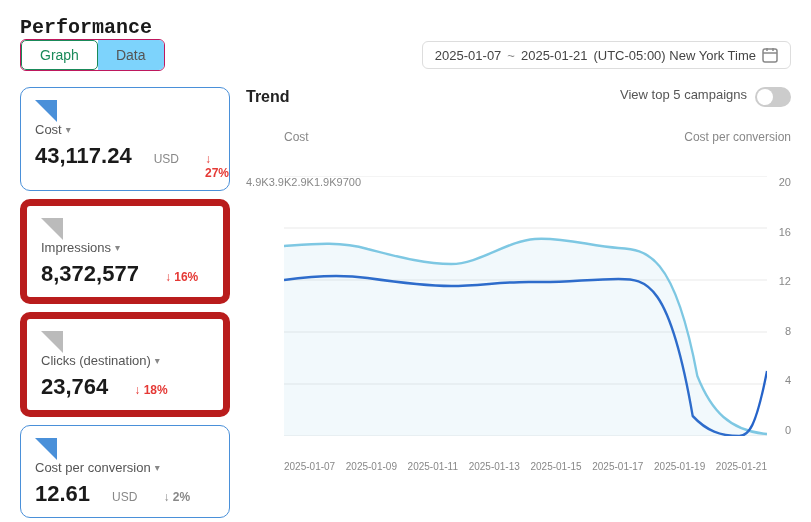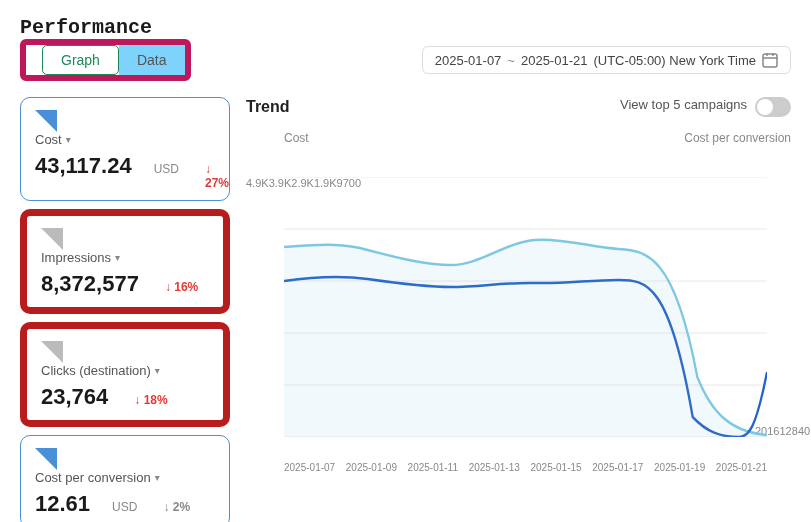--- a/index.html
+++ b/index.html
@@ -25,24 +25,23 @@
 
     .toolbar {
       display: flex;
       align-items: center;
       justify-content: space-between;
       margin-bottom: 16px;
     }
 
     .tab-group {
       display: flex;
-      border: 6px solid #be185d;
+      border: 1px solid #be185d;
       border-radius: 6px;
       overflow: hidden;
-      padding-left: 16px;
     }
 
     .tab-btn {
       padding: 6px 18px;
       font-size: 14px;
       background: #7dd3fc;
       border: none;
       cursor: pointer;
       color: #555;
     }
@@ -158,21 +157,21 @@
 
     .trend-panel {
       flex: 1;
       min-width: 0;
     }
 
     .trend-header {
       display: flex;
       align-items: center;
       justify-content: space-between;
-      margin-bottom: 14px;
+      margin-bottom: 23px;
     }
 
     .trend-title {
       font-size: 16px;
       font-weight: 600;
       color: #222;
     }
 
     .view-top-campaigns {
       display: flex;
@@ -217,25 +216,25 @@
       display: flex;
       flex-direction: row;
       justify-content: space-between;
       font-size: 11px;
       color: #888;
       width: 38px;
     }
 
     .axis-labels-y-right {
       position: absolute;
-      right: 12px;
+      right: 0;
       top: 30px;
       bottom: 40px;
       display: flex;
-      flex-direction: row;
+      flex-direction: column;
       justify-content: space-between;
       align-items: flex-end;
       font-size: 11px;
       color: #888;
       width: 24px;
     }
 
     .axis-labels-x {
       position: absolute;
       bottom: 0;

